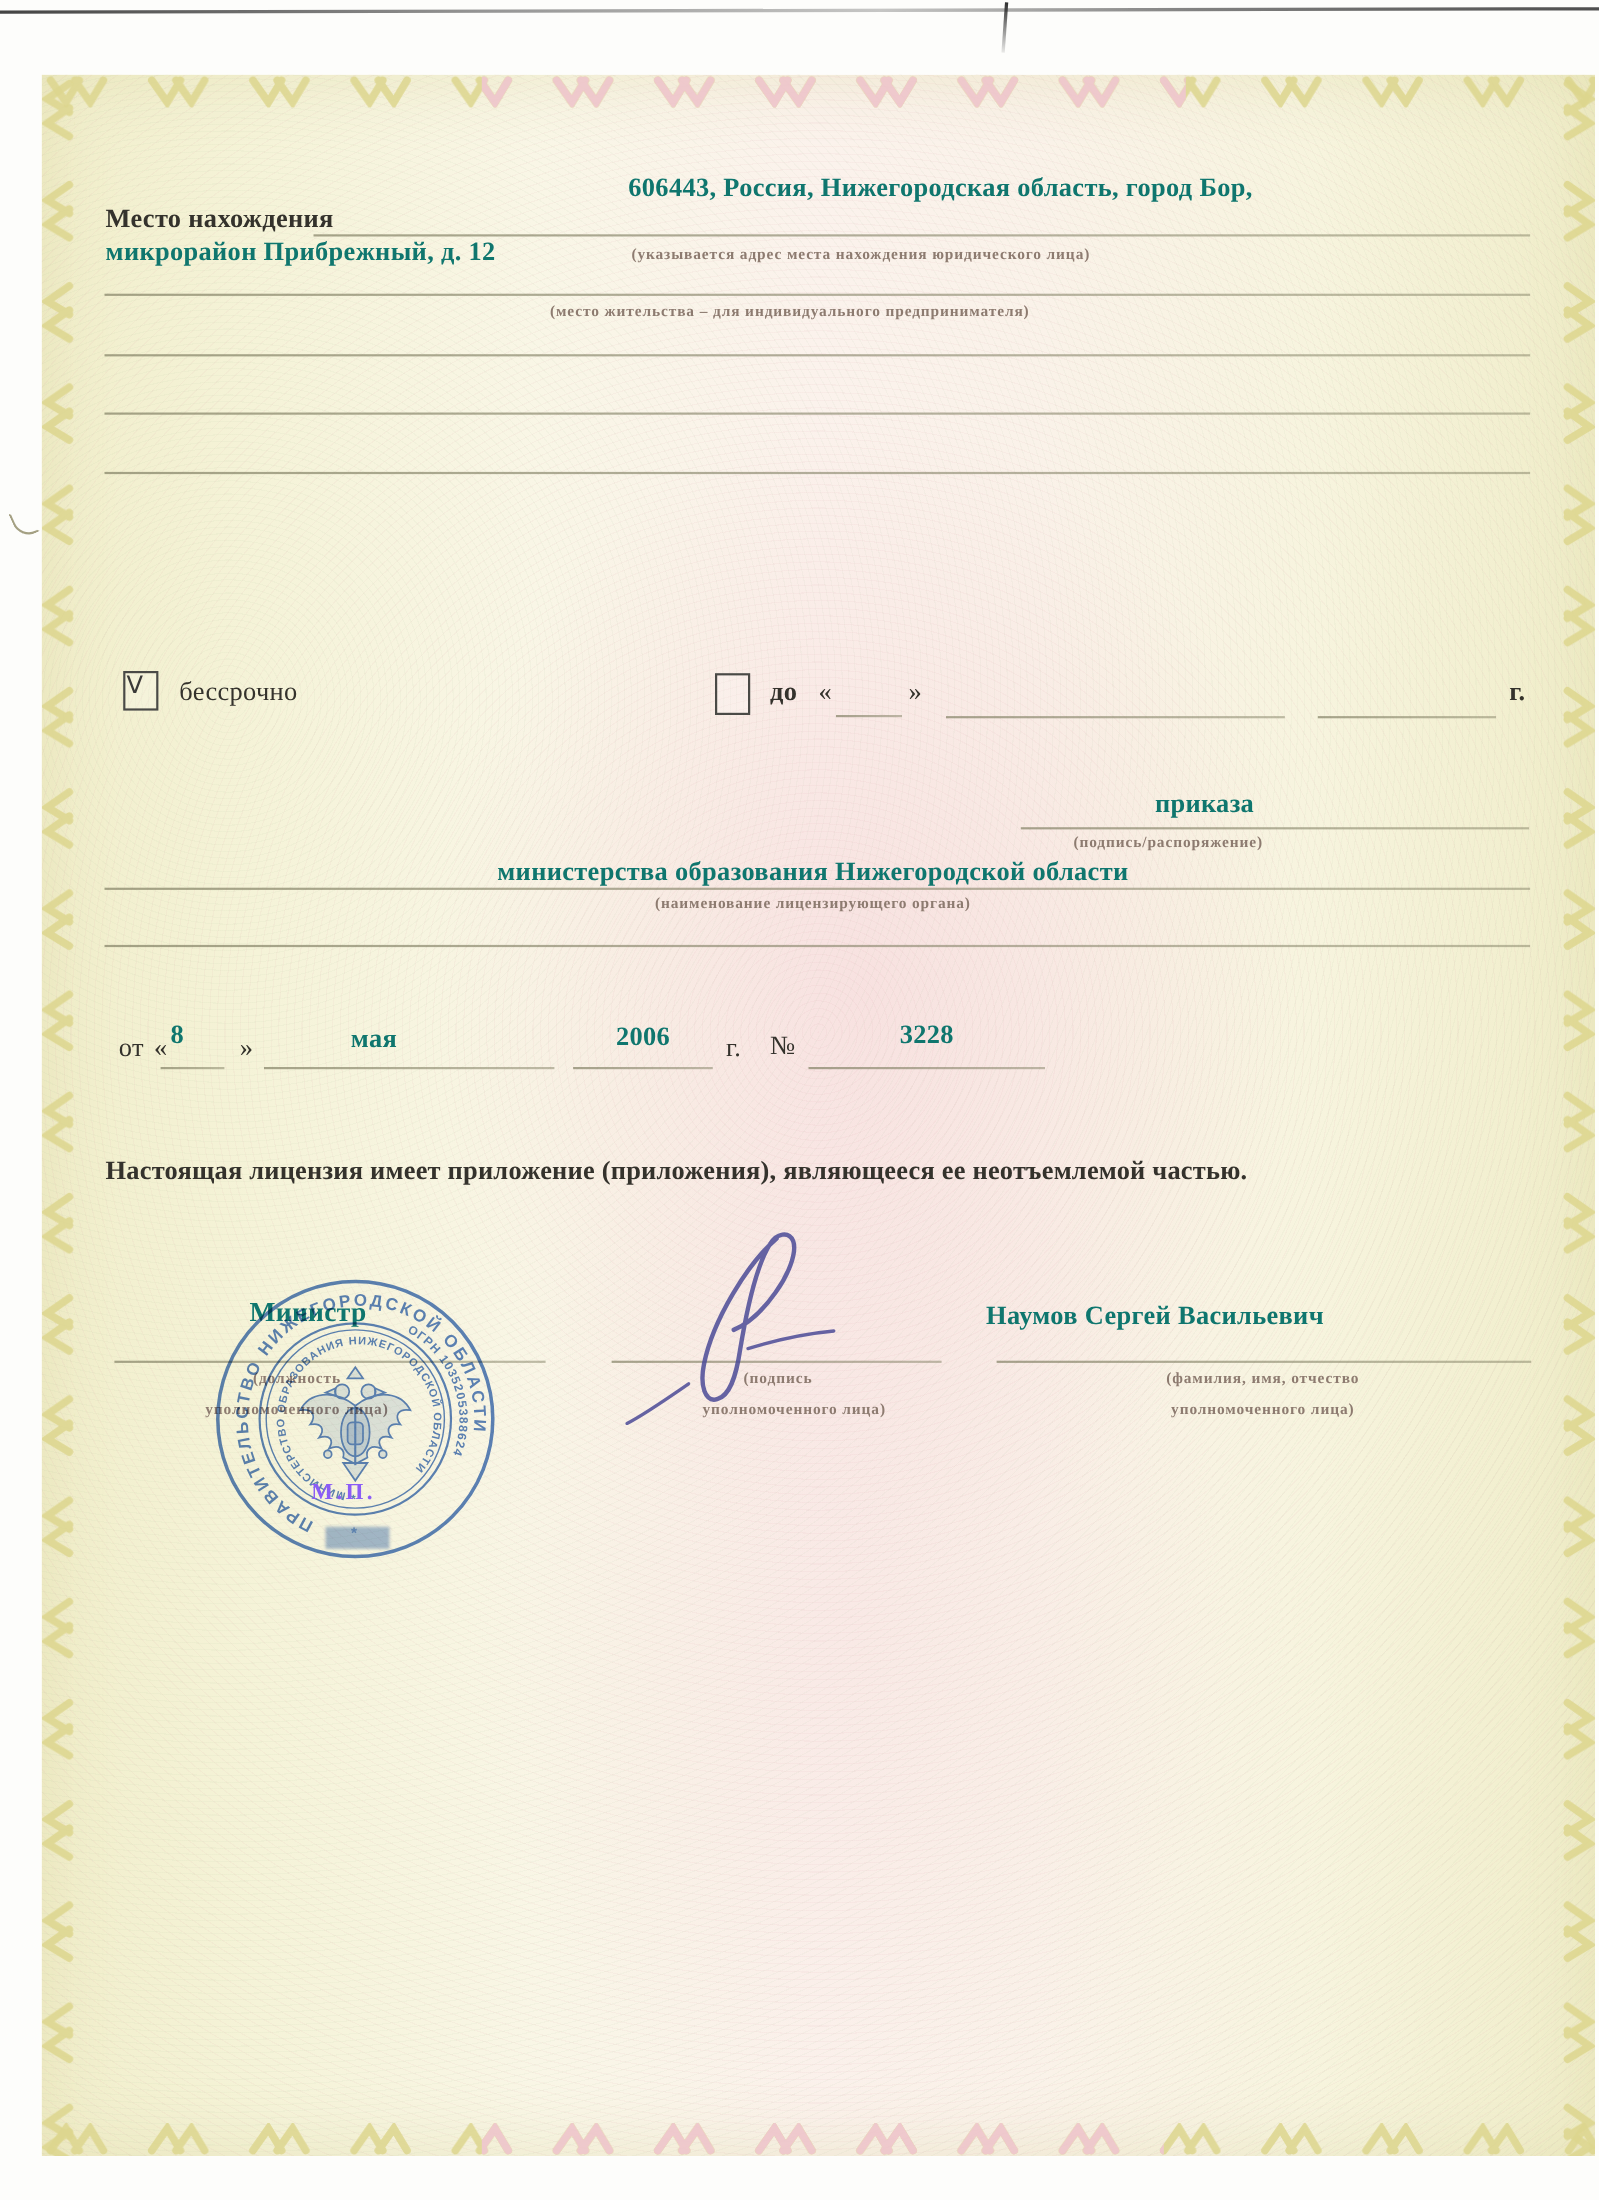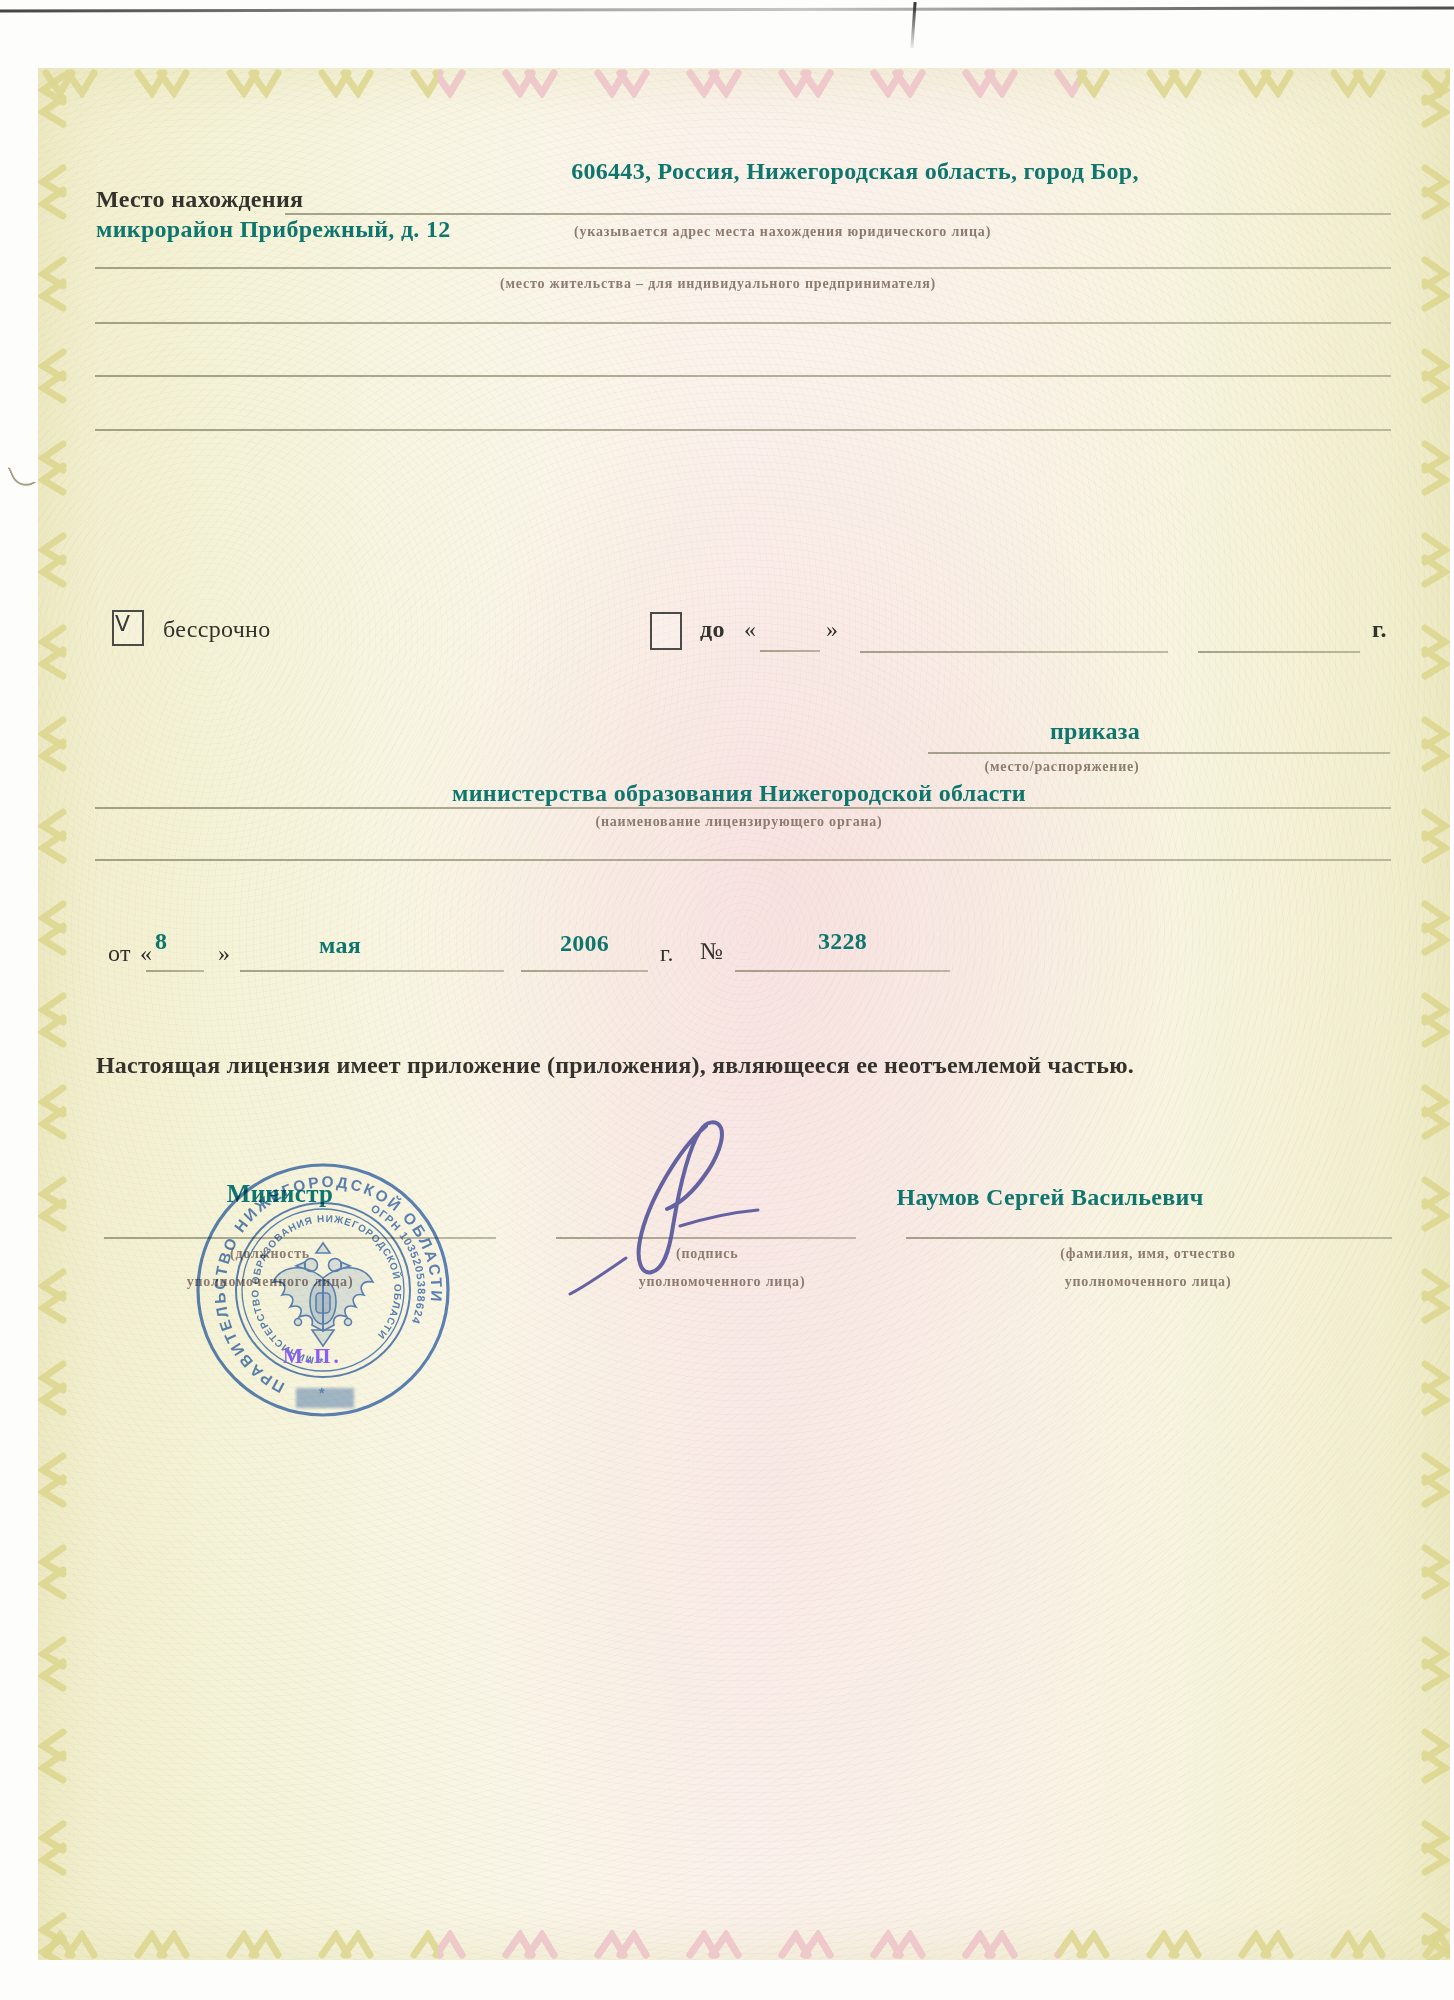--- a/index.html
+++ b/index.html
@@ -152,21 +152,21 @@
   <div class="t main bold" style="left:700px;top:616px">до</div>
   <div class="t main" style="left:744px;top:616px">«</div>
   <div class="rule" style="left:760px;top:650px;width:60px"></div>
   <div class="t main" style="left:826px;top:616px">»</div>
   <div class="rule" style="left:860px;top:651px;width:308px"></div>
   <div class="rule" style="left:1198px;top:651px;width:162px"></div>
   <div class="t main bold" style="left:1372px;top:616px">г.</div>
 
   <div class="t filled center" style="left:945px;top:718px;width:300px">приказа</div>
   <div class="rule" style="left:928px;top:752px;width:462px"></div>
-  <div class="t caption center" style="left:912px;top:759px;width:300px">(место/распоряжение)</div>
+  <div class="t caption center" style="left:912px;top:759px;width:300px">(подпись/распоряжение)</div>
   <div class="t filled center" style="left:239px;top:780px;width:1000px">министерства образования Нижегородской области</div>
   <div class="rule" style="left:95px;top:807px;width:1296px"></div>
   <div class="t caption center" style="left:439px;top:814px;width:600px">(наименование лицензирующего органа)</div>
   <div class="rule" style="left:95px;top:859px;width:1296px"></div>
 
   <div class="t main" style="left:108px;top:940px">от</div>
   <div class="t main" style="left:140px;top:940px">«</div>
   <div class="t filled" style="left:155px;top:928px">8</div>
   <div class="rule" style="left:146px;top:970px;width:58px"></div>
   <div class="t main" style="left:218px;top:940px">»</div>

